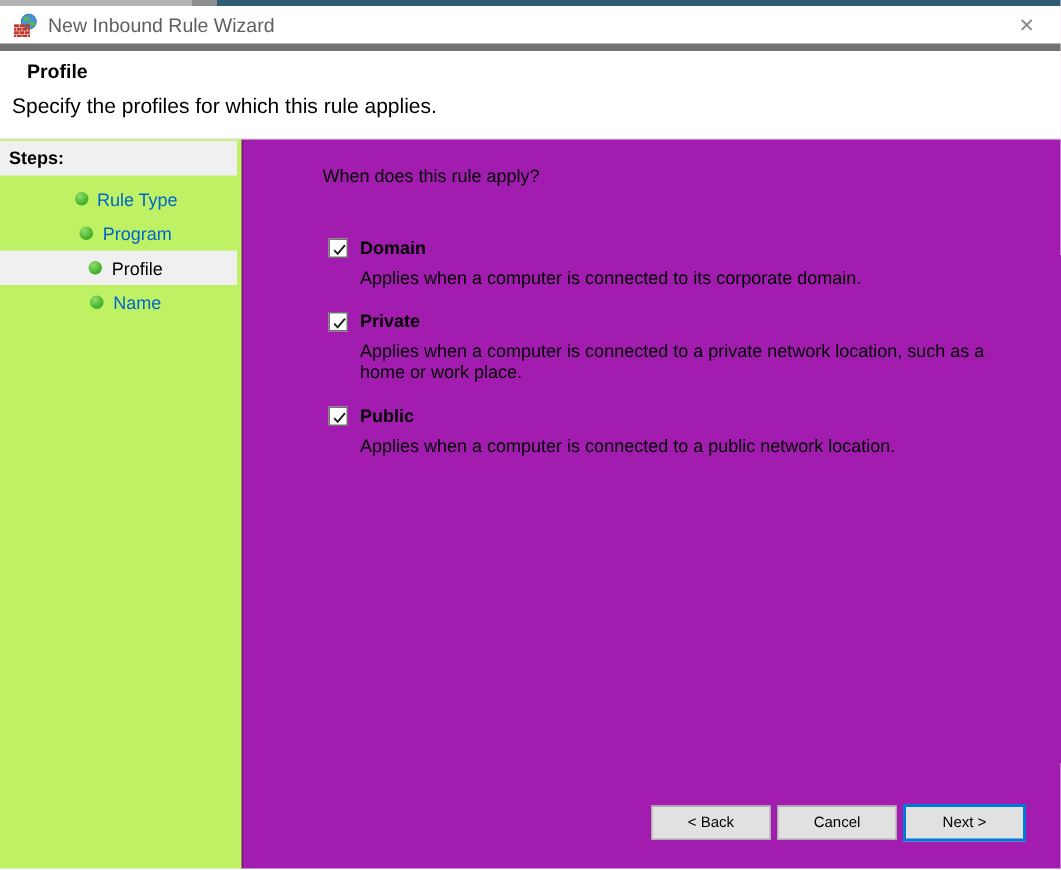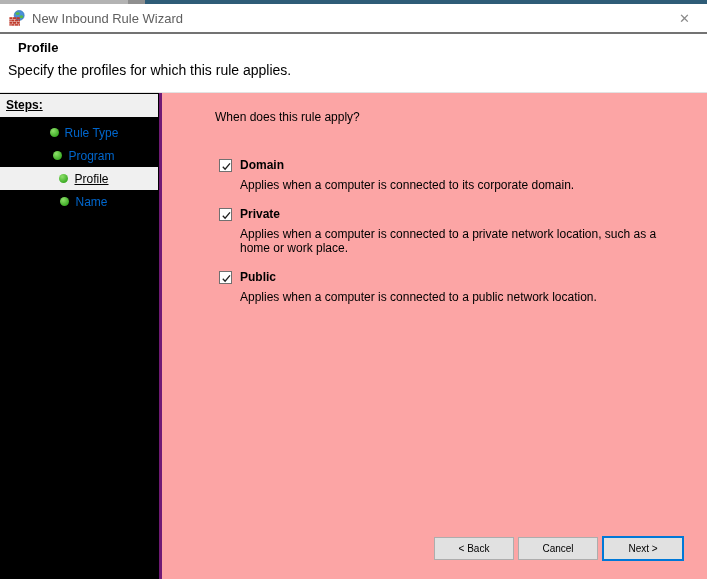--- a/index.html
+++ b/index.html
@@ -16,61 +16,61 @@
     height:4px;
     background:linear-gradient(to right,
       #b3b3b3 0, #b3b3b3 128px,
       #8f8f8f 128px, #8f8f8f 145px,
       #2e5c77 145px, #2e5c77 100%);
   }
 
   
   .titlebar {
     height:30px; background:#fff; display:flex; align-items:center;
-    border-bottom:2px solid #737373;
+    border-bottom:5px solid #737373;
   }
   .titlebar .app-icon { margin:0 7px 0 9px; width:16px; height:16px; flex:0 0 16px; }
   .titlebar .title { color:#5f5f5f; font-size:13px; }
   .titlebar .close-btn {
     margin-left:auto; width:45px; height:30px; display:flex;
     align-items:center; justify-content:center; cursor:default;
     color:#8a8a8a; font-size:13px; background:transparent; border:0;
     font-family:inherit;
   }
 
   
   .header { background:#fff; height:59px; border-bottom:1px solid #e3e3e3; }
   .header .page-title { font-size:13px; font-weight:bold; padding:6px 0 0 18px; }
   .header .page-subtitle { font-size:14px; padding:7px 0 0 8px; }
 
   
   .body { display:flex; height:486px; }
 
   .sidebar {
-    width:162px; background:#000000; border-right:3px solid #701a75;
-    flex:0 0 162px; padding-top:1px;text-decoration:underline;
+    width:162px; background:#bef264; border-right:1px solid #701a75;
+    flex:0 0 162px; padding-top:1px;
   }
   .steps-heading {
     background:#f0f0f0; width:158px; height:23px; line-height:23px;
     font-weight:bold; padding-left:6px; margin-bottom:4px;
   }
   .step-item {
     display:flex; align-items:center; height:23px; width:158px;
     padding-left:10px; cursor:default;justify-content:center;
   }
   .step-item.active { background:#f0f0f0; }
   .step-bullet {
     width:9px; height:9px; border-radius:50%; flex:0 0 9px;
     background:radial-gradient(circle at 35% 30%, #8ee06a, #3aaa23 75%);
     margin-right:6px;
   }
   .step-label { color:#0066cc; }
   .step-item.active .step-label { color:#000; }
 
-  .content { flex:1; background:#fca5a5; position:relative; }
+  .content { flex:1; background:#a21caf; position:relative; }
   .question { padding:17px 0 0 53px; }
   .options { padding:34px 0 0 57px; }
   .option-group { display:flex; margin-bottom:15px; }
   .checkbox {
     width:13px; height:13px; background:#fff; border:1px solid #707070;
     margin:1px 8px 0 0; flex:0 0 13px; position:relative; cursor:default;
     padding:0;
   }
   .checkbox svg { position:absolute; left:0; top:0; display:none; }
   .checkbox.checked svg { display:block; }

